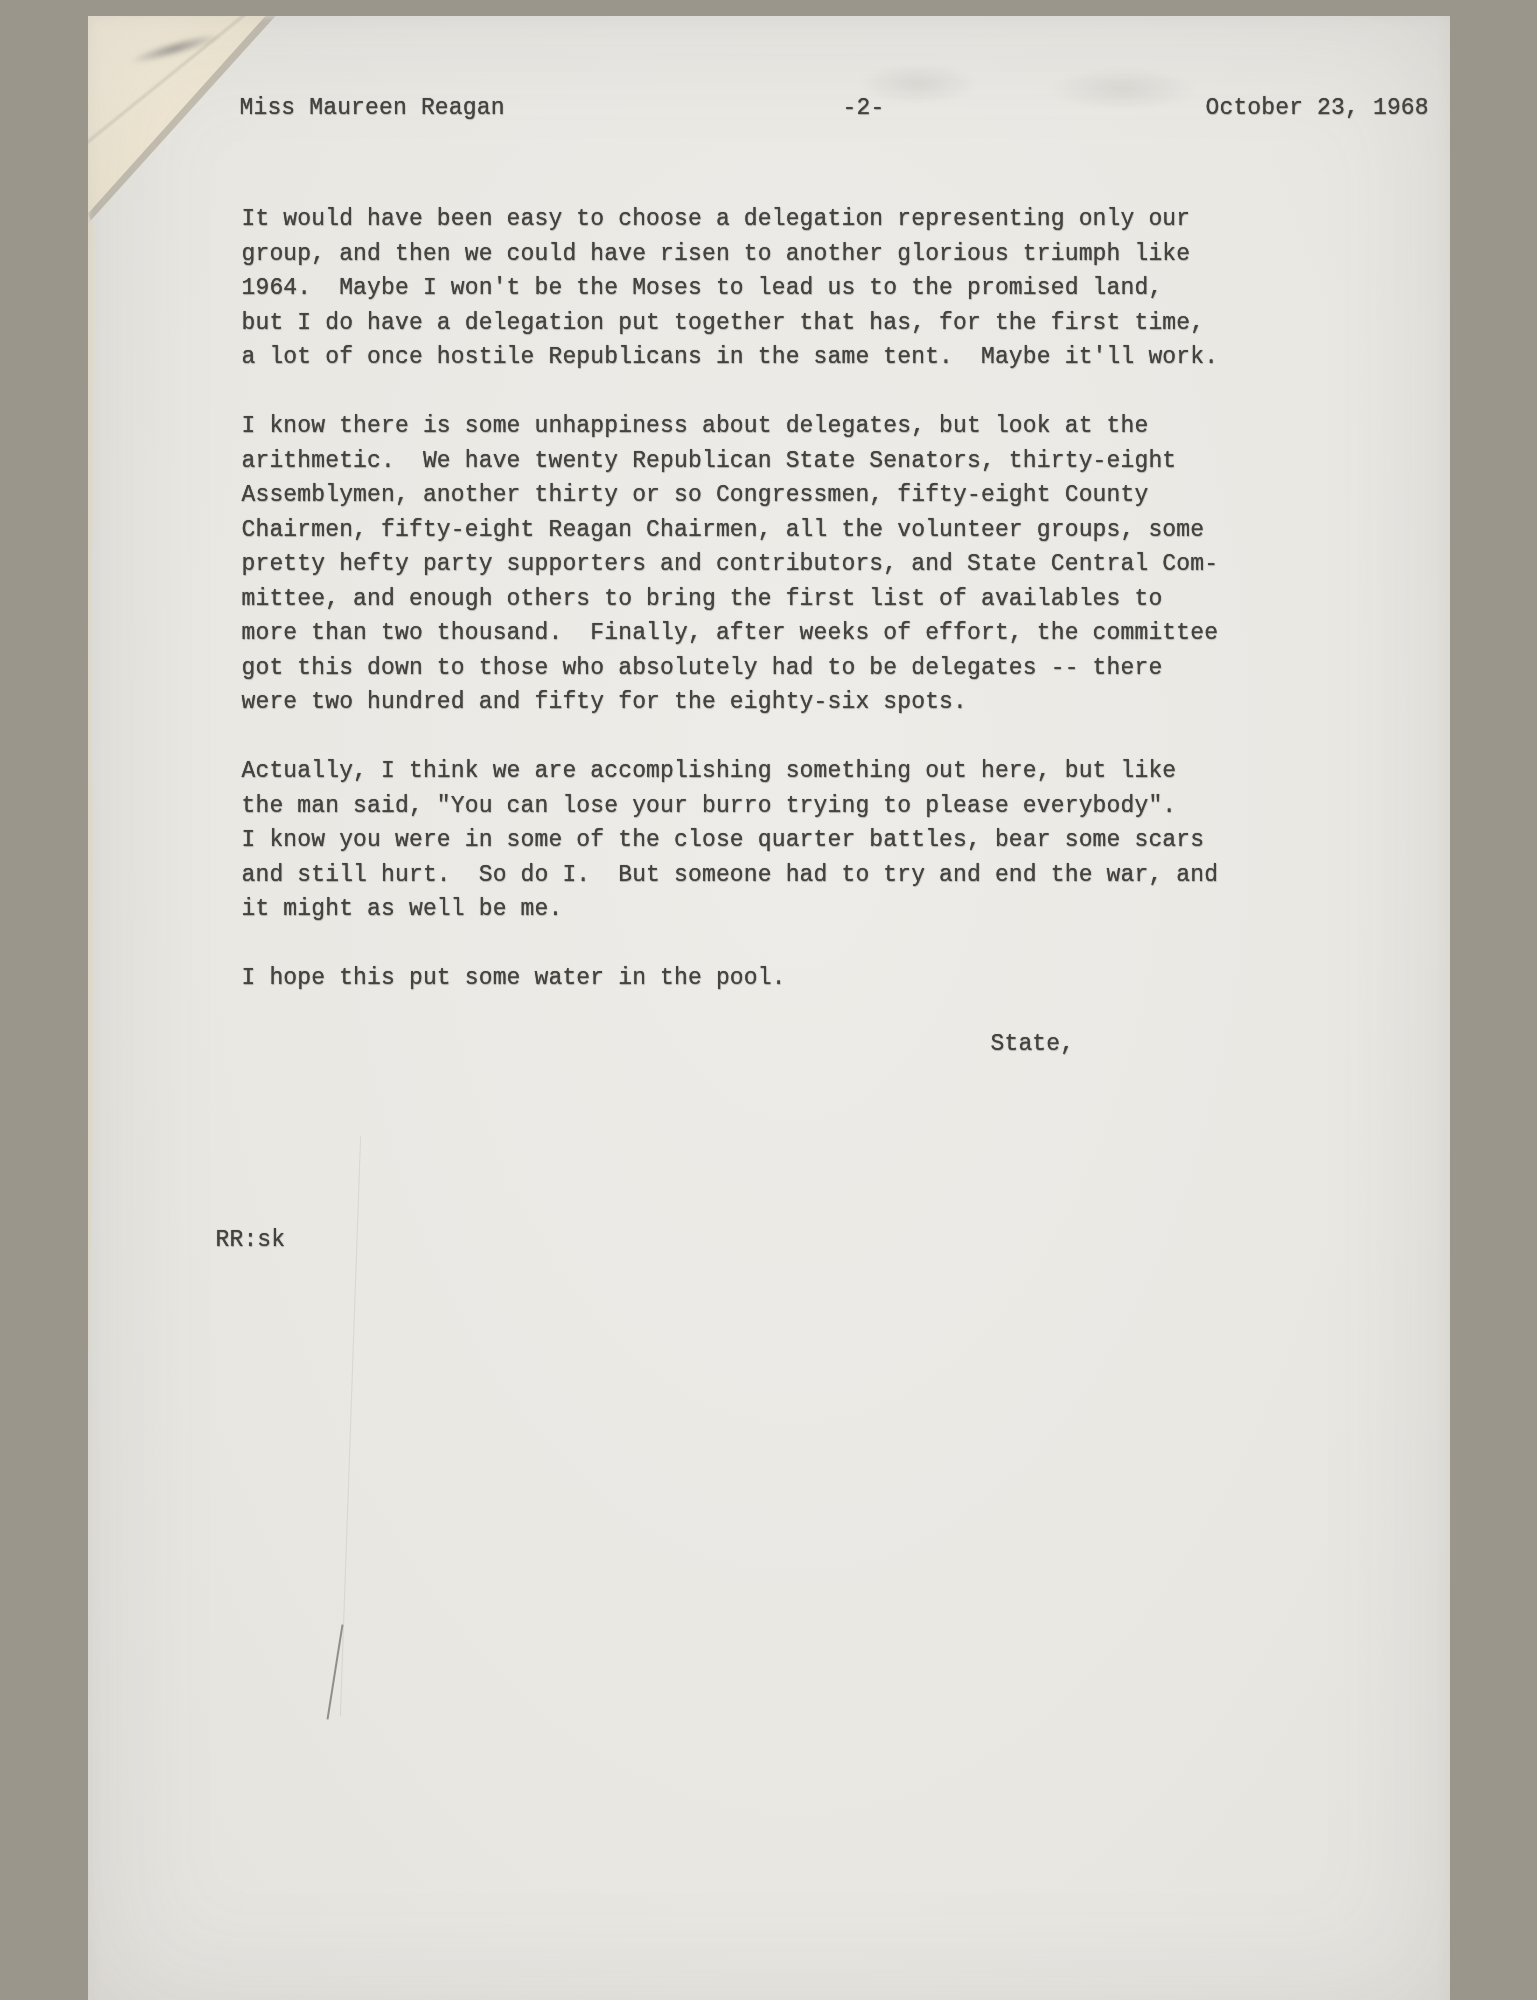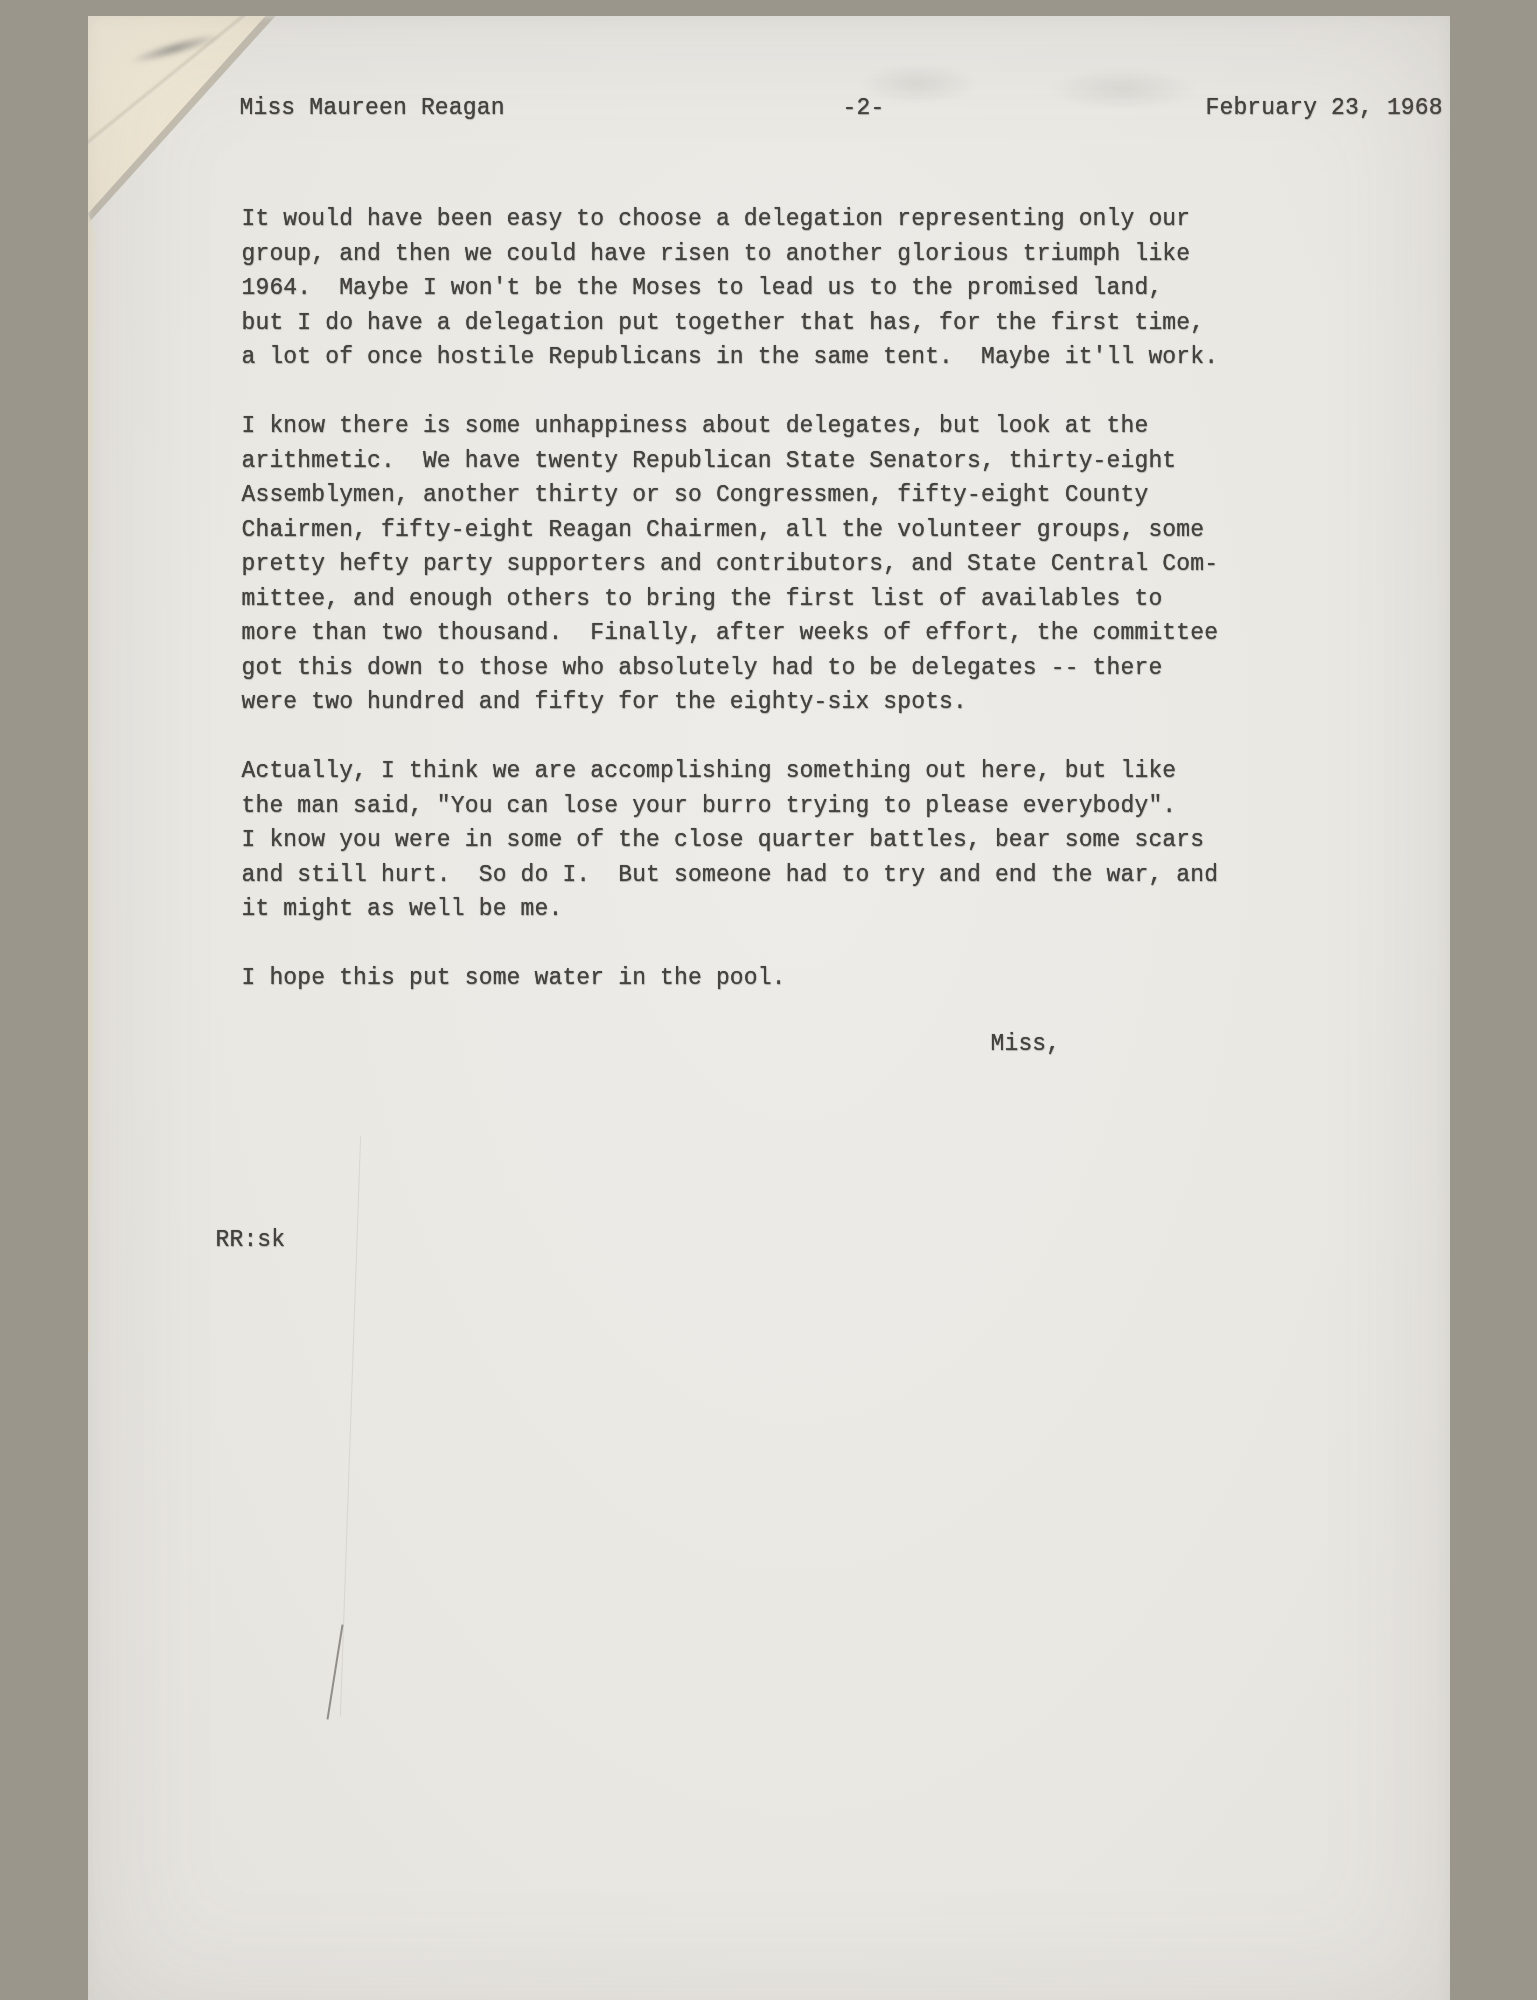--- a/index.html
+++ b/index.html
@@ -94,20 +94,20 @@
   </div>
   <div class="smudge"></div>
   <div class="edge-sliver"></div>
   <div class="toner-blotch blotch-1"></div>
   <div class="toner-blotch blotch-2"></div>
   <div class="crease-line"></div>
   <div class="scratch"></div>
 
   <div class="txt hdr-item hdr-recipient">Miss Maureen Reagan</div>
   <div class="txt hdr-item hdr-page">-2-</div>
-  <div class="txt hdr-item hdr-date">February 23, 1968</div>
+  <div class="txt hdr-item hdr-date">October 23, 1968</div>
 
   <div class="txt body-block" id="letter-body"><div class="para"><div class="line">It would have been easy to choose a delegation representing only our</div><div class="line">group, and then we could have risen to another glorious triumph like</div><div class="line">1964.  Maybe I won't be the Moses to lead us to the promised land,</div><div class="line">but I do have a delegation put together that has, for the first time,</div><div class="line">a lot of once hostile Republicans in the same tent.  Maybe it'll work.</div></div><div class="para"><div class="line">I know there is some unhappiness about delegates, but look at the</div><div class="line">arithmetic.  We have twenty Republican State Senators, thirty-eight</div><div class="line">Assemblymen, another thirty or so Congressmen, fifty-eight County</div><div class="line">Chairmen, fifty-eight Reagan Chairmen, all the volunteer groups, some</div><div class="line">pretty hefty party supporters and contributors, and State Central Com-</div><div class="line">mittee, and enough others to bring the first list of availables to</div><div class="line">more than two thousand.  Finally, after weeks of effort, the committee</div><div class="line">got this down to those who absolutely had to be delegates -- there</div><div class="line">were two hundred and fifty for the eighty-six spots.</div></div><div class="para"><div class="line">Actually, I think we are accomplishing something out here, but like</div><div class="line">the man said, "You can lose your burro trying to please everybody".</div><div class="line">I know you were in some of the close quarter battles, bear some scars</div><div class="line">and still hurt.  So do I.  But someone had to try and end the war, and</div><div class="line">it might as well be me.</div></div><div class="para"><div class="line">I hope this put some water in the pool.</div></div></div>
 
-  <div class="txt valediction">Miss,</div>
+  <div class="txt valediction">State,</div>
   <div class="txt initials">RR:sk</div>
 
 </div>
 
 </body></html>

